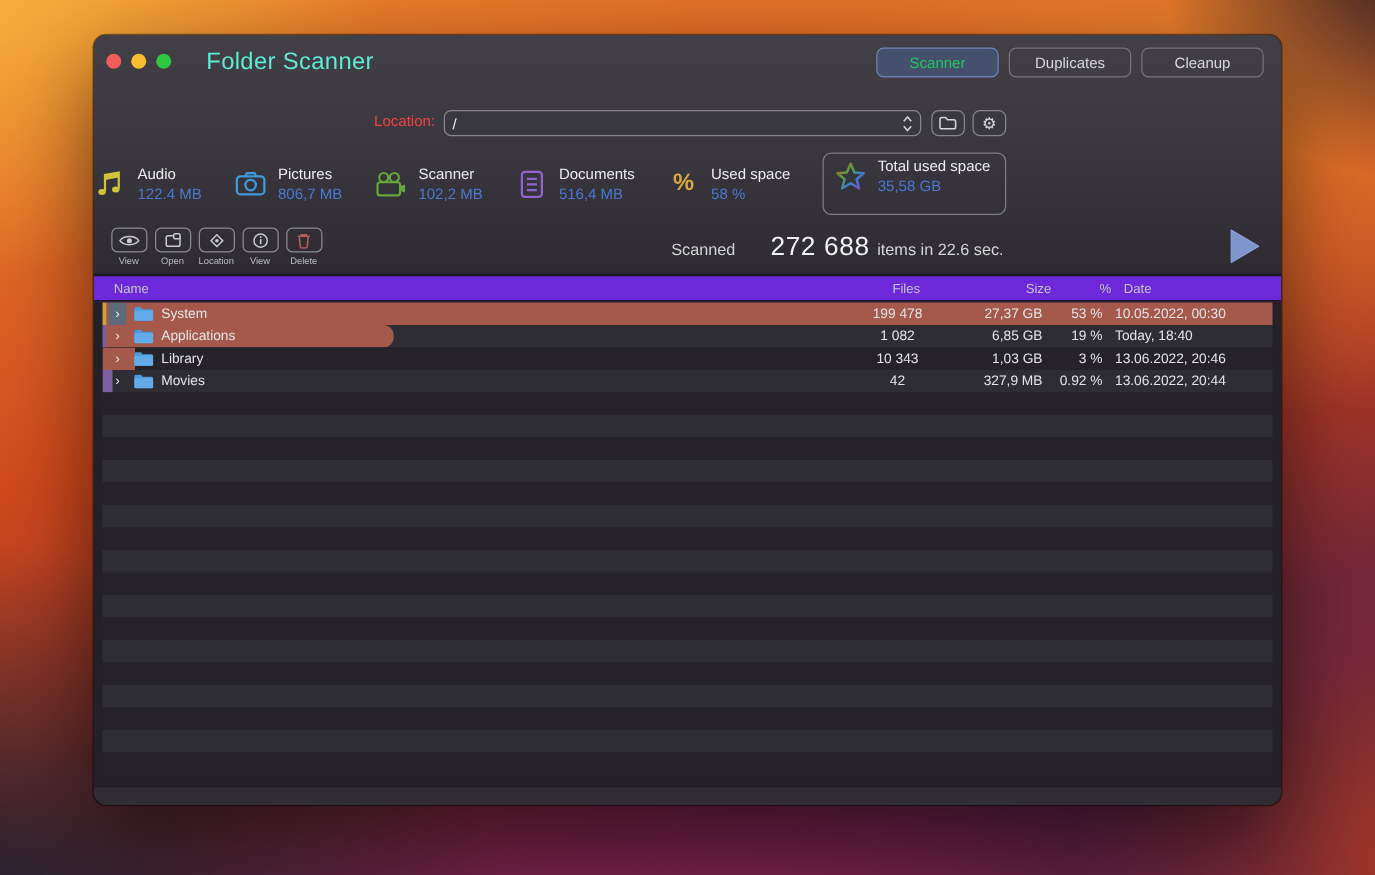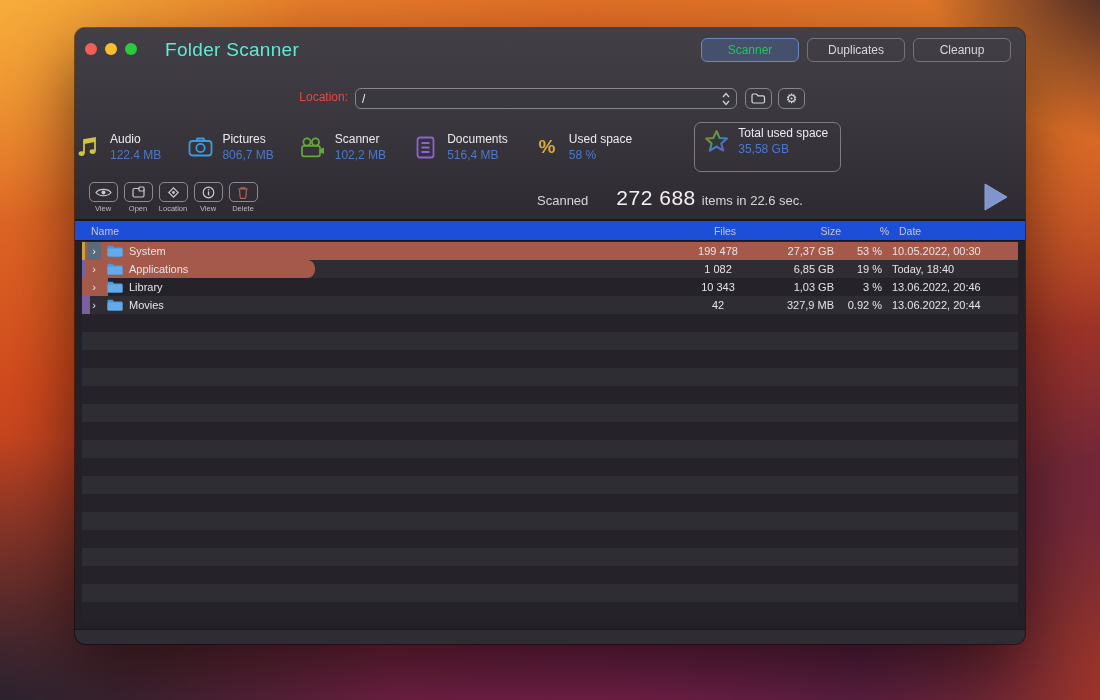--- a/index.html
+++ b/index.html
@@ -58,38 +58,38 @@
   }
   .sq-btn.folder { left:670px; }
   .sq-btn.gear { left:703px; font-size:13px; }
 
   
   .stats { position:absolute; top:94px; left:0; right:0; height:50px; display:flex; justify-content:flex-start; gap:26px; padding-right:4px; }
   .stat { display:flex; align-items:center; gap:9px; }
   .stat-icon { width:26px; display:flex; justify-content:center; }
   .stat-label { font-size:12px; color:#ececee; margin-bottom:2px; }
   .stat-value { font-size:12px; color:#4b78cf; }
-  .stat.boxed { border:1px solid #7c7c82; border-radius:7px; padding:4px 12px 16px 8px;margin-left:36px; }
+  .stat.boxed { border:1px solid #7c7c82; border-radius:7px; padding:4px 12px 16px 8px; }
   .pct-glyph { font-size:19px; font-weight:bold; color:#d9a83f; }
 
   
   .toolrow { position:absolute; top:150px; left:0; right:0; height:42px; }
   .tbtns { position:absolute; left:13px; top:4px; display:flex; gap:5px; }
   .tbtn-wrap { display:flex; flex-direction:column; align-items:center; width:30px; }
   .tbtn { width:29px; height:20px; border:1px solid #8a8a90; border-radius:5px; display:flex; align-items:center; justify-content:center; }
   .tbtn-label { font-size:7.5px; color:#bcbcc0; margin-top:2px; }
   .scanline { position:absolute; left:462px; top:8px; display:flex; align-items:baseline; gap:6px; color:#d6d6d8; }
   .scan-small { font-size:13px; }
   .scan-big { font-size:21px; color:#f2f2f4; letter-spacing:.5px;margin-left:22px; }
   .playbtn { position:absolute; right:14px; top:4px; width:30px; height:30px; display:flex; align-items:center; justify-content:center; }
 
   
   .thead {
     position:absolute; top:192px; left:0; right:0; height:21px;
-    background:#1d4ed8; border-top:1px solid #1a191d; border-bottom:1px solid #1a191d;
+    background:#6d28d9; border-top:1px solid #1a191d; border-bottom:1px solid #1a191d;
     display:flex; align-items:center; font-size:10.5px; color:#c6c6ca;
   }
   .rows { position:absolute; top:214px; left:7px; width:936px; }
   .row { position:relative; height:18px; display:flex; align-items:center; font-size:11px; color:#e4e4e8; overflow:hidden; }
   .row:nth-child(odd) { background:#252329; }
   .row:nth-child(even) { background:#2e2d33; }
   .row.selected { background:#a5594a; }
   .row .bar { position:absolute; left:0; top:0; bottom:0; z-index:0; }
   .bar.apps { width:233px; background:#a5594a; border-radius:0 8px 8px 0; }
   .bar.lib { width:26px; background:#a5594a; }

